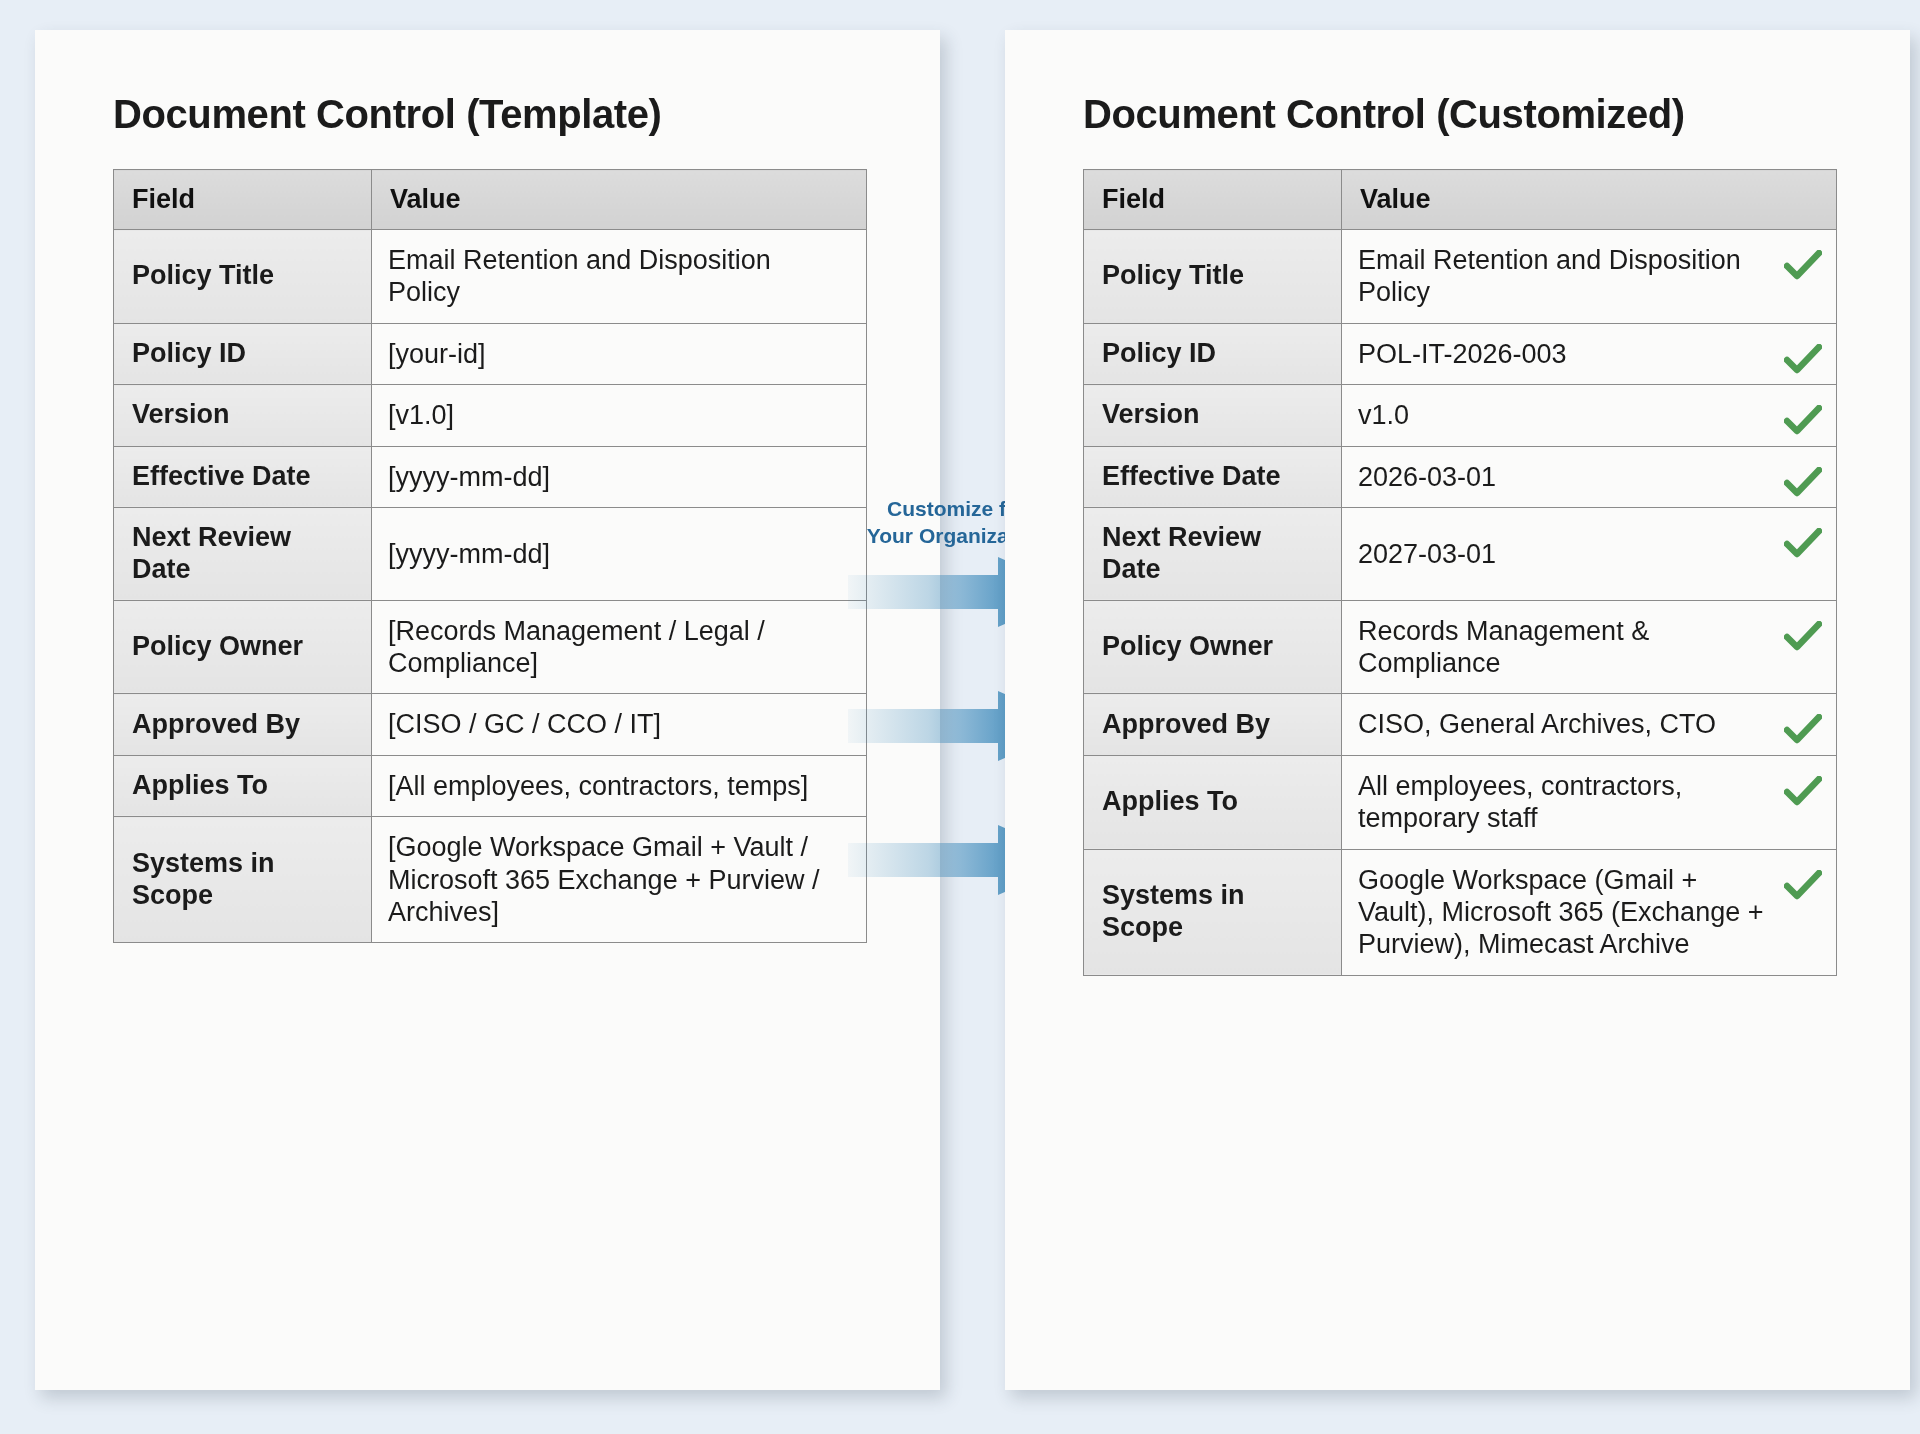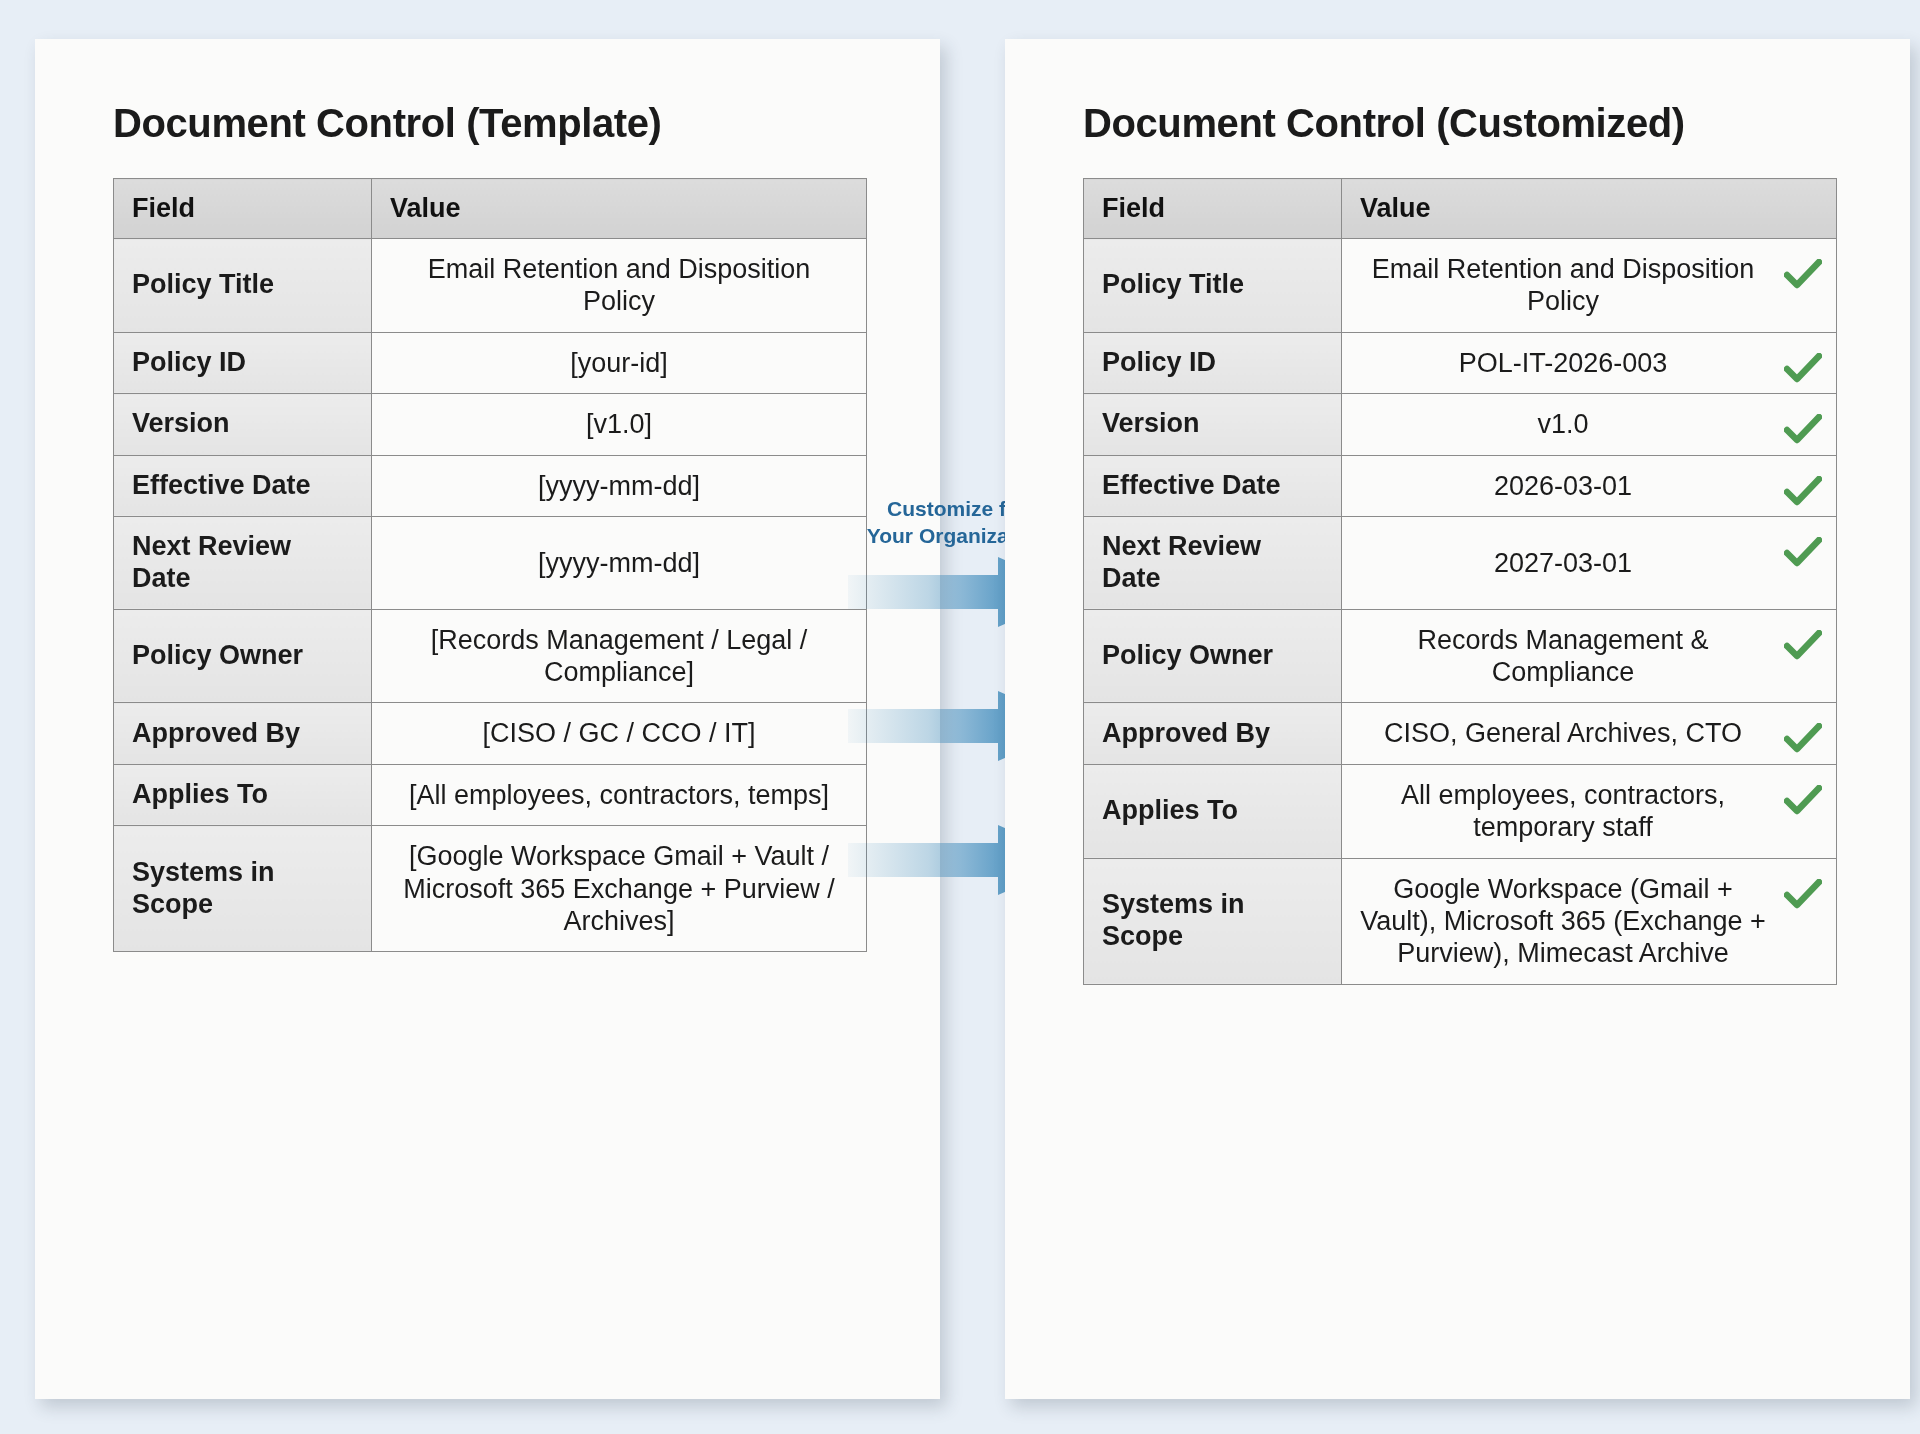--- a/index.html
+++ b/index.html
@@ -23,21 +23,20 @@
     align-items: flex-start;
   }
 
   
   .panel {
     position: absolute;
     top: 30px;
     background: #fbfbfa;
     box-shadow: 6px 8px 16px rgba(40,55,70,0.20);
     box-sizing: border-box;
-    margin-top: 9px;
   }
   .panel-left  { left: 35px;  width: 905px;  height: 1360px; }
   .panel-right { left: 1005px; width: 905px; height: 1360px; }
 
   .panel-title {
     font-size: 40px;
     font-weight: bold;
     color: #1b1b1b;
     letter-spacing: -0.4px;
     margin: 62px 0 0 78px;
@@ -82,21 +81,20 @@
     line-height: 1.18;
     font-weight: bold;
   }
   .dc-table tbody td.value-cell {
     background: #fbfbfa;
     font-size: 27px;
     color: #1b1b1b;
     padding: 14px 16px;
     line-height: 1.2;
     position: relative;
-    text-align: center;
   }
   .value-cell.placeholder {
     color: #b4712a;
   }
 
   .value-inner {
     display: block;
     padding-right: 0;
   }
   .value-cell.has-check .value-inner {

